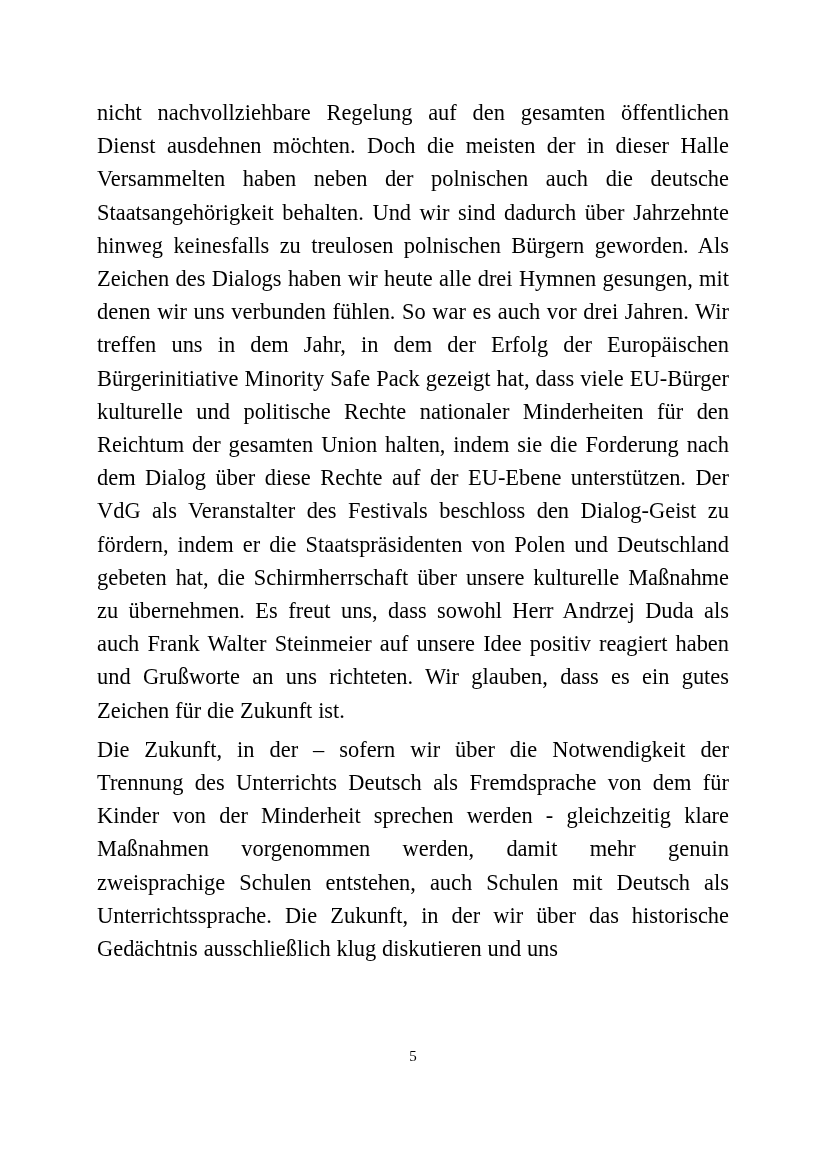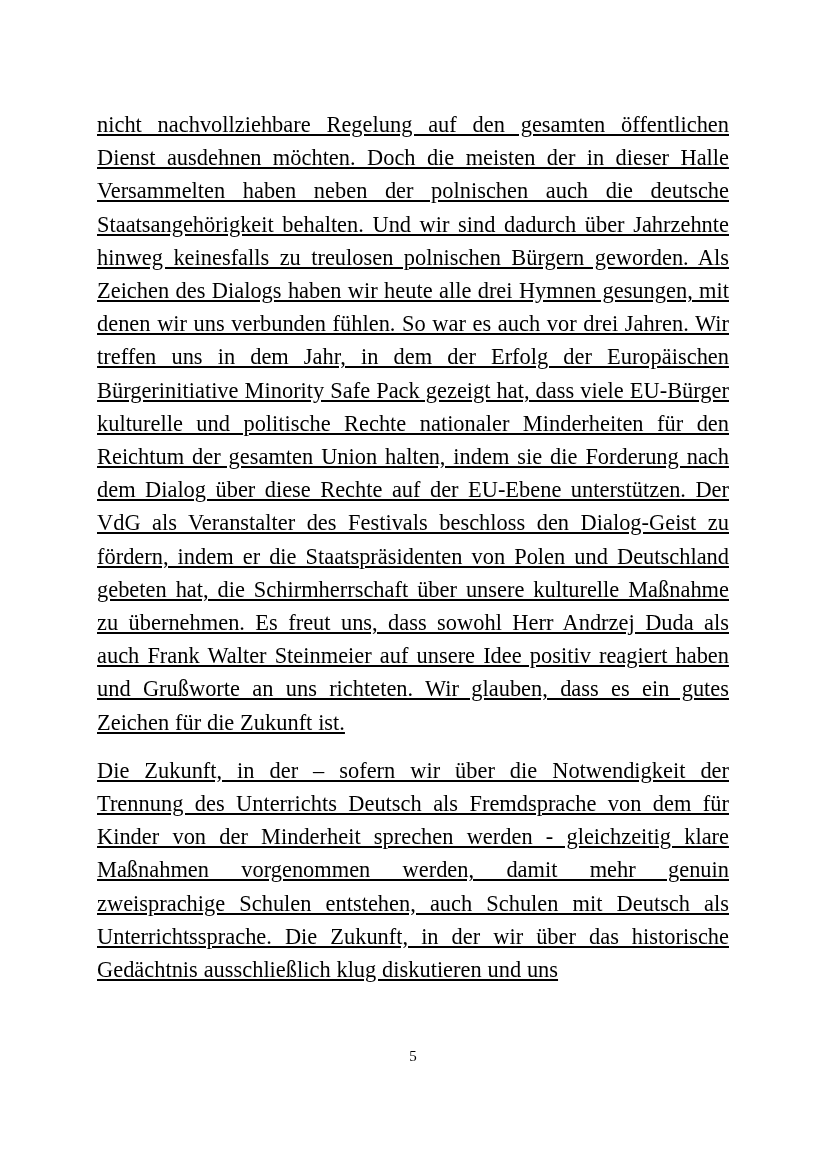--- a/index.html
+++ b/index.html
@@ -18,36 +18,35 @@
   .page {
     position: absolute;
     top: 0; left: 0;
     width: 826px;
     height: 1169px;
     background: #ffffff;
   }
   .text-column {
     position: absolute;
     left: 97px;
-    top: 108px;
+    top: 96px;
     width: 632px;
-    text-decoration: underline;
   }
   p.para {
     margin: 0;
     text-align: justify;
     text-justify: inter-word;
     font-size: 22.4px;
     line-height: 33.2px;
     letter-spacing: 0.01px;
     word-spacing: 0.2px;
     hyphens: none;
   }
   p.para + p.para {
-    margin-top: 15px;
+    margin-top: 6px;
   }
   
   .page-number {
     position: absolute;
     left: 0;
     width: 826px;
     top: 1047px;
     text-align: center;
     font-size: 15px;
     line-height: 18px;

